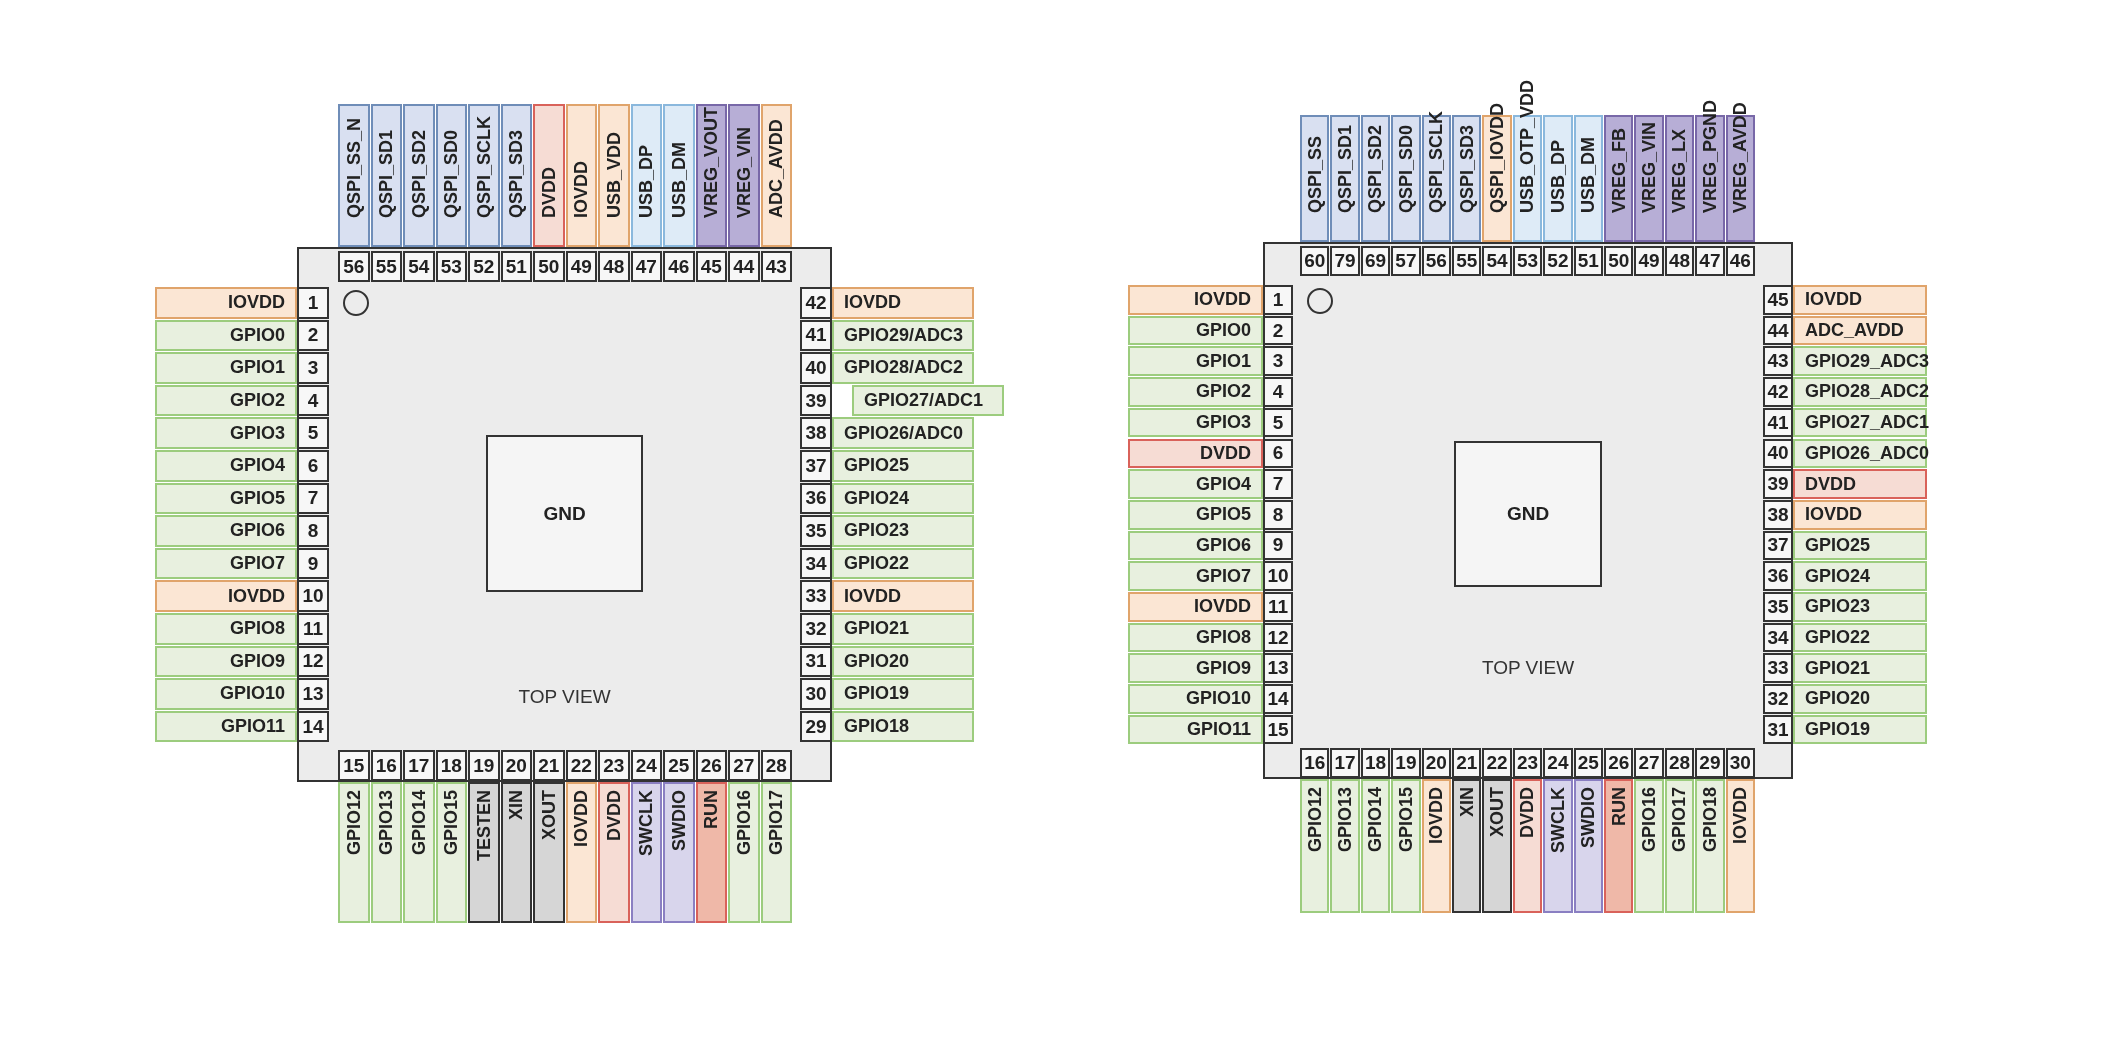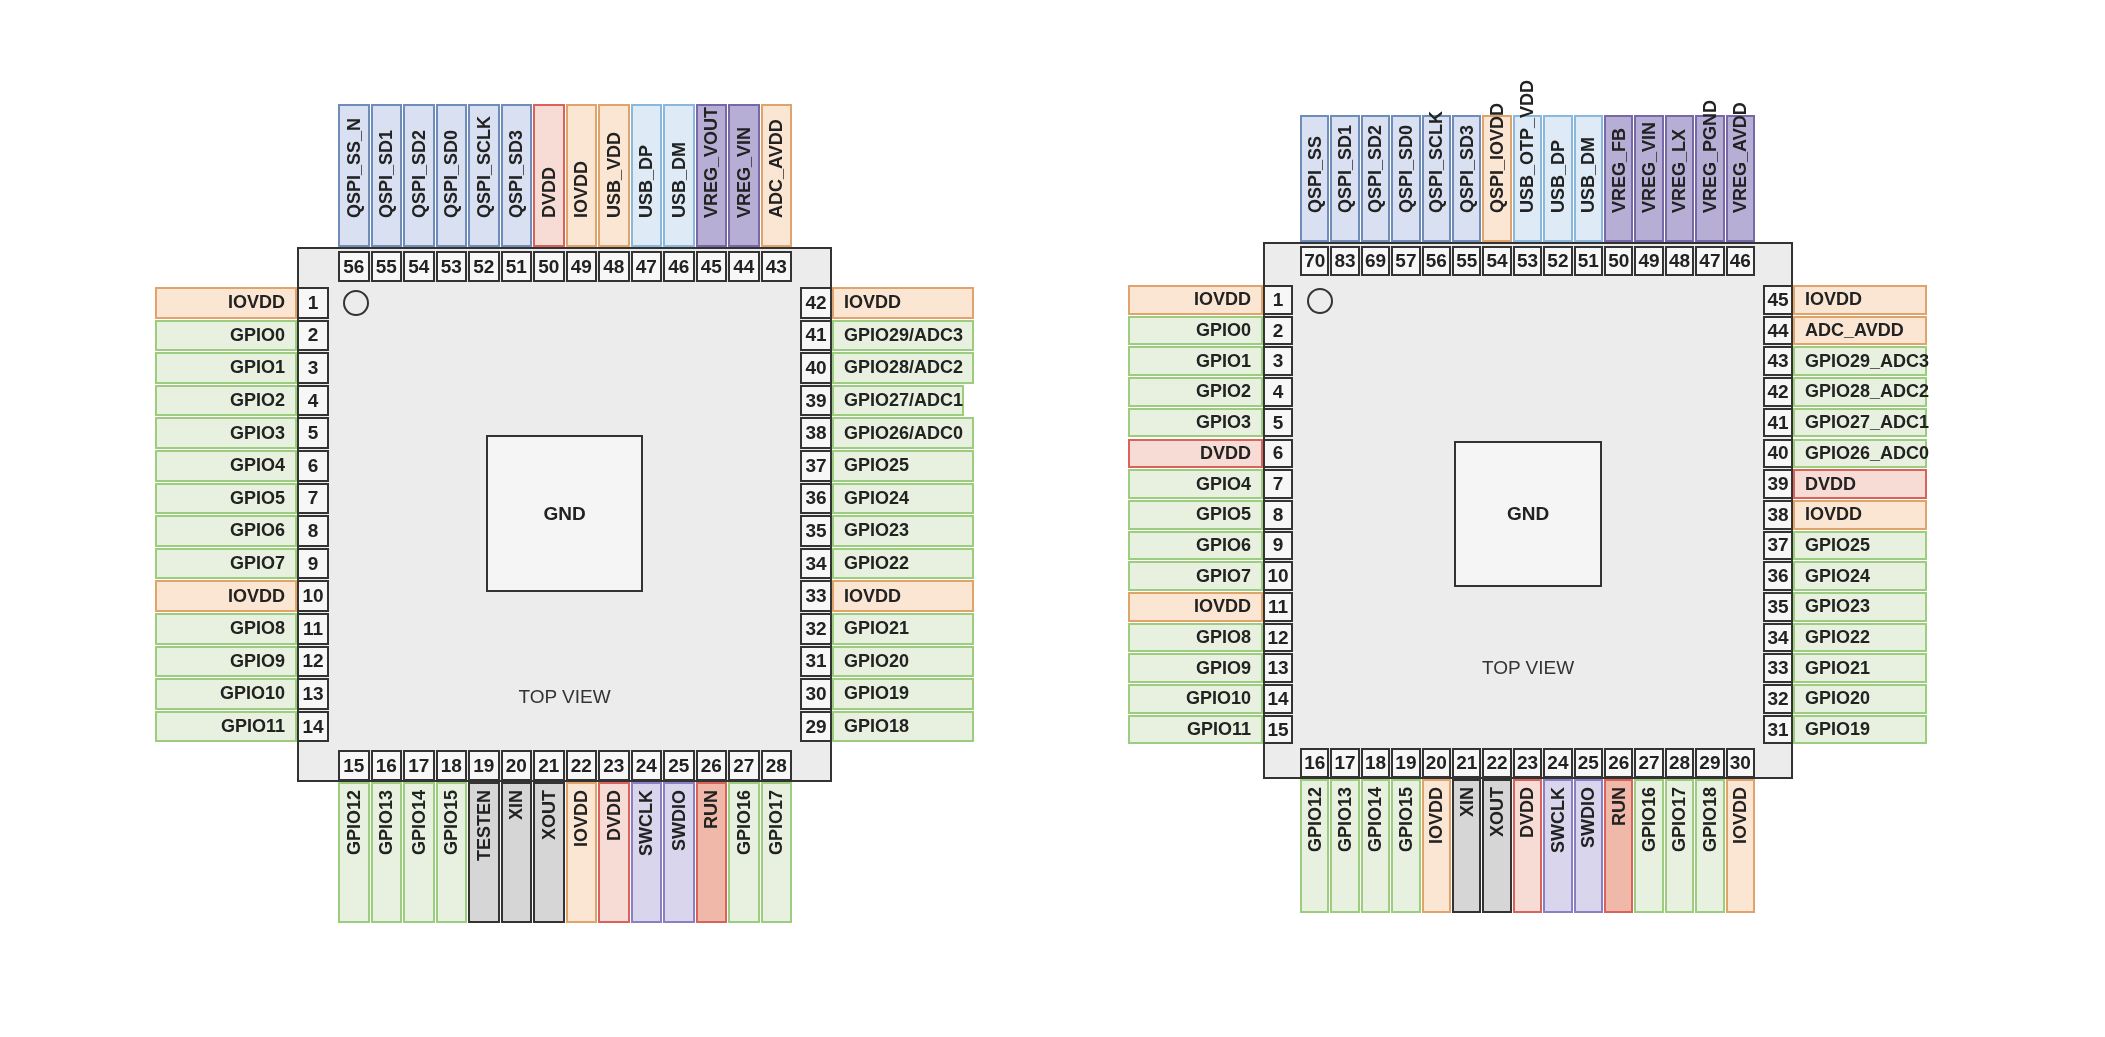--- a/index.html
+++ b/index.html
@@ -56,21 +56,21 @@
 <div class="lbl left" style="left: 155px; top: 678.2px; width: 142px; height: 31.6px; background: rgb(232, 240, 223); border-color: rgb(156, 204, 126);">GPIO10</div>
 <div class="num" style="left: 297px; top: 710.8px; width: 32px; height: 31.6px;">14</div>
 <div class="lbl left" style="left: 155px; top: 710.8px; width: 142px; height: 31.6px; background: rgb(232, 240, 223); border-color: rgb(156, 204, 126);">GPIO11</div>
 <div class="num" style="left: 800px; top: 287px; width: 32px; height: 31.6px;">42</div>
 <div class="lbl right" style="left: 832px; top: 287px; width: 142px; height: 31.6px; background: rgb(251, 230, 212); border-color: rgb(224, 164, 107);">IOVDD</div>
 <div class="num" style="left: 800px; top: 319.6px; width: 32px; height: 31.6px;">41</div>
 <div class="lbl right" style="left: 832px; top: 319.6px; width: 142px; height: 31.6px; background: rgb(232, 240, 223); border-color: rgb(156, 204, 126);">GPIO29/ADC3</div>
 <div class="num" style="left: 800px; top: 352.2px; width: 32px; height: 31.6px;">40</div>
 <div class="lbl right" style="left: 832px; top: 352.2px; width: 142px; height: 31.6px; background: rgb(232, 240, 223); border-color: rgb(156, 204, 126);">GPIO28/ADC2</div>
 <div class="num" style="left: 800px; top: 384.8px; width: 32px; height: 31.6px;">39</div>
-<div class="lbl right" style="left: 832px; top: 384.8px; width: 132px; height: 31.6px; background: rgb(232, 240, 223); border-color: rgb(156, 204, 126);">GPIO27/ADC1</div>
+<div class="lbl right" style="left: 852px; top: 384.8px; width: 152px; height: 31.6px; background: rgb(232, 240, 223); border-color: rgb(156, 204, 126);">GPIO27/ADC1</div>
 <div class="num" style="left: 800px; top: 417.4px; width: 32px; height: 31.6px;">38</div>
 <div class="lbl right" style="left: 832px; top: 417.4px; width: 142px; height: 31.6px; background: rgb(232, 240, 223); border-color: rgb(156, 204, 126);">GPIO26/ADC0</div>
 <div class="num" style="left: 800px; top: 450px; width: 32px; height: 31.6px;">37</div>
 <div class="lbl right" style="left: 832px; top: 450px; width: 142px; height: 31.6px; background: rgb(232, 240, 223); border-color: rgb(156, 204, 126);">GPIO25</div>
 <div class="num" style="left: 800px; top: 482.6px; width: 32px; height: 31.6px;">36</div>
 <div class="lbl right" style="left: 832px; top: 482.6px; width: 142px; height: 31.6px; background: rgb(232, 240, 223); border-color: rgb(156, 204, 126);">GPIO24</div>
 <div class="num" style="left: 800px; top: 515.2px; width: 32px; height: 31.6px;">35</div>
 <div class="lbl right" style="left: 832px; top: 515.2px; width: 142px; height: 31.6px; background: rgb(232, 240, 223); border-color: rgb(156, 204, 126);">GPIO23</div>
 <div class="num" style="left: 800px; top: 547.8px; width: 32px; height: 31.6px;">34</div>
 <div class="lbl right" style="left: 832px; top: 547.8px; width: 142px; height: 31.6px; background: rgb(232, 240, 223); border-color: rgb(156, 204, 126);">GPIO22</div>
@@ -253,25 +253,25 @@
 <div class="num" style="left: 1763px; top: 592px; width: 30px; height: 29.7px;">35</div>
 <div class="lbl right" style="left: 1793px; top: 592px; width: 134px; height: 29.7px; background: rgb(232, 240, 223); border-color: rgb(156, 204, 126);">GPIO23</div>
 <div class="num" style="left: 1763px; top: 622.7px; width: 30px; height: 29.7px;">34</div>
 <div class="lbl right" style="left: 1793px; top: 622.7px; width: 134px; height: 29.7px; background: rgb(232, 240, 223); border-color: rgb(156, 204, 126);">GPIO22</div>
 <div class="num" style="left: 1763px; top: 653.4px; width: 30px; height: 29.7px;">33</div>
 <div class="lbl right" style="left: 1793px; top: 653.4px; width: 134px; height: 29.7px; background: rgb(232, 240, 223); border-color: rgb(156, 204, 126);">GPIO21</div>
 <div class="num" style="left: 1763px; top: 684.1px; width: 30px; height: 29.7px;">32</div>
 <div class="lbl right" style="left: 1793px; top: 684.1px; width: 134px; height: 29.7px; background: rgb(232, 240, 223); border-color: rgb(156, 204, 126);">GPIO20</div>
 <div class="num" style="left: 1763px; top: 714.8px; width: 30px; height: 29.7px;">31</div>
 <div class="lbl right" style="left: 1793px; top: 714.8px; width: 134px; height: 29.7px; background: rgb(232, 240, 223); border-color: rgb(156, 204, 126);">GPIO19</div>
-<div class="num" style="left: 1300px; top: 246px; width: 29.4px; height: 30px;">70</div>
+<div class="num" style="left: 1300px; top: 246px; width: 29.4px; height: 30px;">60</div>
 <div class="vlbl vtop" style="left: 1300px; top: 115px; width: 29.4px; height: 127px; background: rgb(217, 224, 241); border-color: rgb(111, 141, 184);">
     <div class="vtext">QSPI_SS</div>
   </div>
-<div class="num" style="left: 1330.4px; top: 246px; width: 29.4px; height: 30px;">83</div>
+<div class="num" style="left: 1330.4px; top: 246px; width: 29.4px; height: 30px;">79</div>
 <div class="vlbl vtop" style="left: 1330.4px; top: 115px; width: 29.4px; height: 127px; background: rgb(217, 224, 241); border-color: rgb(111, 141, 184);">
     <div class="vtext">QSPI_SD1</div>
   </div>
 <div class="num" style="left: 1360.8px; top: 246px; width: 29.4px; height: 30px;">69</div>
 <div class="vlbl vtop" style="left: 1360.8px; top: 115px; width: 29.4px; height: 127px; background: rgb(217, 224, 241); border-color: rgb(111, 141, 184);">
     <div class="vtext">QSPI_SD2</div>
   </div>
 <div class="num" style="left: 1391.2px; top: 246px; width: 29.4px; height: 30px;">57</div>
 <div class="vlbl vtop" style="left: 1391.2px; top: 115px; width: 29.4px; height: 127px; background: rgb(217, 224, 241); border-color: rgb(111, 141, 184);">
     <div class="vtext">QSPI_SD0</div>

